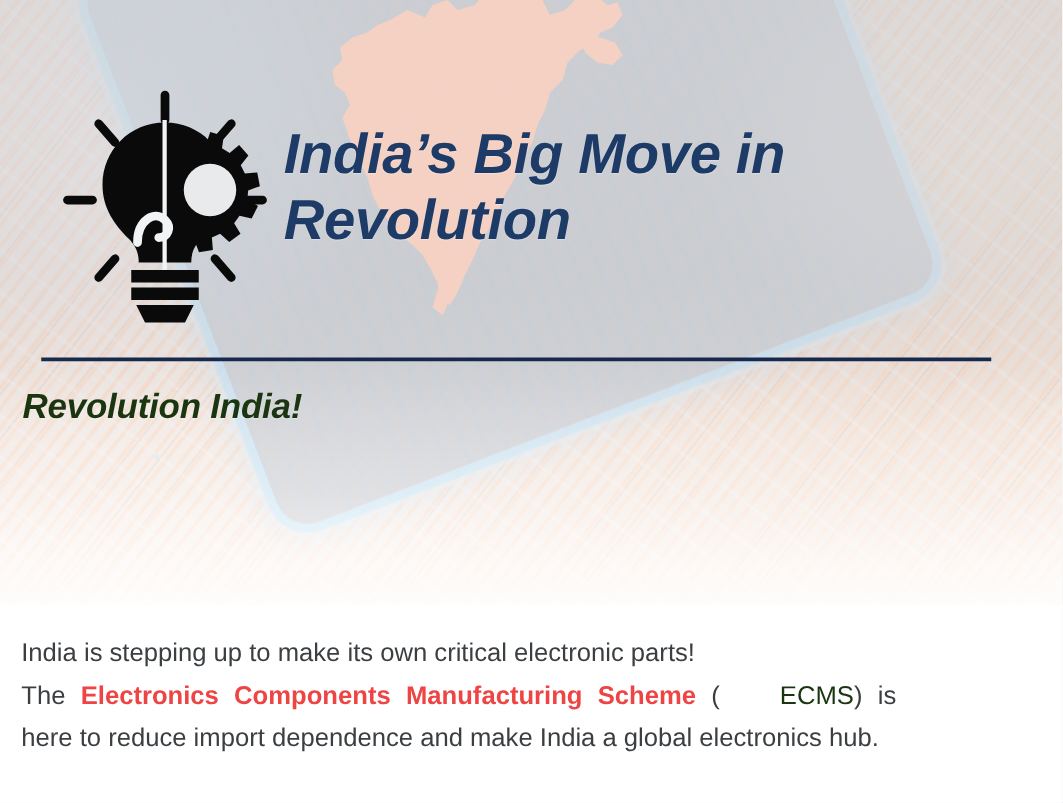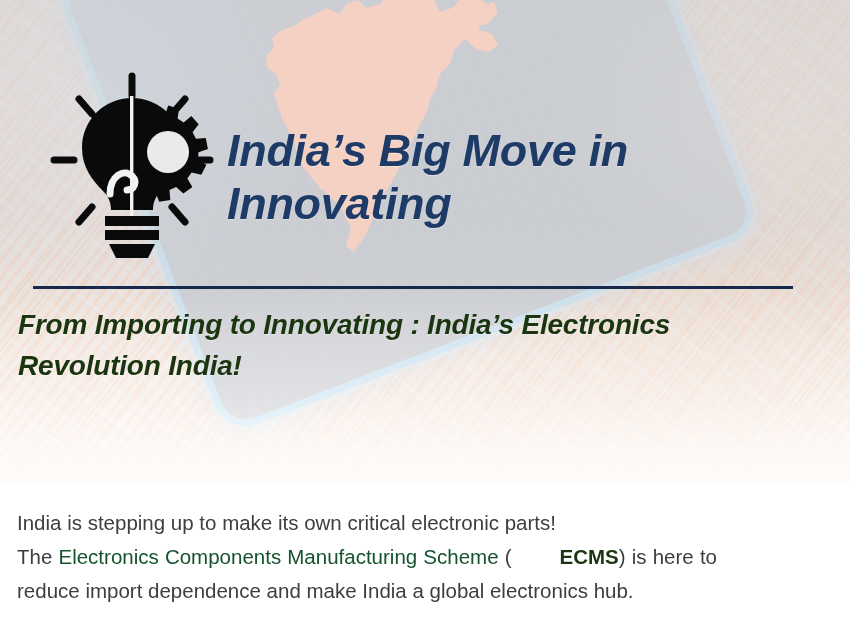--- a/index.html
+++ b/index.html
@@ -152,21 +152,21 @@
   .bulb-icon {
     position: absolute;
     left: 48px; top: 72px;
     width: 168px; height: 192px;
   }
   .bulb-icon svg { width: 100%; height: 100%; display: block; }
 
   
   .headline {
     position: absolute;
-    left: 227px; top: 124px;
+    left: 227px; top: 96px;
     width: 600px;
     font-family: "Liberation Sans", sans-serif;
     font-weight: 700;
     font-style: italic;
     font-size: 45px;
     line-height: 53px;
     letter-spacing: -0.3px;
     color: #1d3b66;
     text-shadow: 0 1px 1px rgba(255,255,255,.35);
   }
@@ -208,22 +208,22 @@
   .body-copy {
     font-family: "Liberation Sans", sans-serif;
     font-size: 20.5px;
     line-height: 34px;
     color: #3b3f42;
     text-align: justify;
     text-justify: inter-word;
   }
   .body-copy .b-line { display: block; }
   .body-copy .b-line.flow { text-align: justify; }
-  .b-strong-navy { font-weight: 400; color: #14532d; }
-  .b-strong-green { font-weight: 700; color: #1b3510; padding-left: 48px; }
+  .b-strong-navy { font-weight: 700; color: #ef4444; }
+  .b-strong-green { font-weight: 400; color: #1b3510; padding-left: 48px; }
 </style>
 </head>
 <body>
 
 <div id="page">
 
   <section class="hero">
 
     <div class="pcb-base"></div>
     <div class="pcb-traces-b"></div>
@@ -284,27 +284,26 @@
         <path d="M62 122 C 62 104 76 96 84 104 C 90 110 86 118 79 118" fill="none" stroke="#f2f3f4" stroke-width="7" stroke-linecap="round"></path>
 
         <rect x="57" y="144" width="54" height="10" fill="#0a0a0a"></rect>
         <rect x="57" y="158" width="54" height="10" fill="#0a0a0a"></rect>
         <path d="M61 172 L107 172 L100 186 L68 186 Z" fill="#0a0a0a"></path>
       </svg>
     </div>
 
     <h1 class="headline">
       <span class="hl-line">India’s Big Move in</span>
-      <span class="hl-line">Innovating</span>
+      <span class="hl-line">Revolution</span>
     </h1>
 
     <div class="divider"></div>
 
     <h2 class="subtitle">
-      <span class="sub-line">From Importing to Innovating : India’s Electronics</span>
       <span class="sub-line">Revolution India!</span>
     </h2>
   </section>
 
   <section class="body-section">
     <div class="body-copy">
       <span class="b-line">India is stepping up to make its own critical electronic parts!</span>
       <span class="b-line flow"><span>The </span><span class="b-strong-navy">Electronics Components Manufacturing Scheme</span><span> (</span><span class="b-strong-green">ECMS</span><span>) is here to reduce import dependence and make India a global electronics hub.</span></span>
     </div>
   </section>

